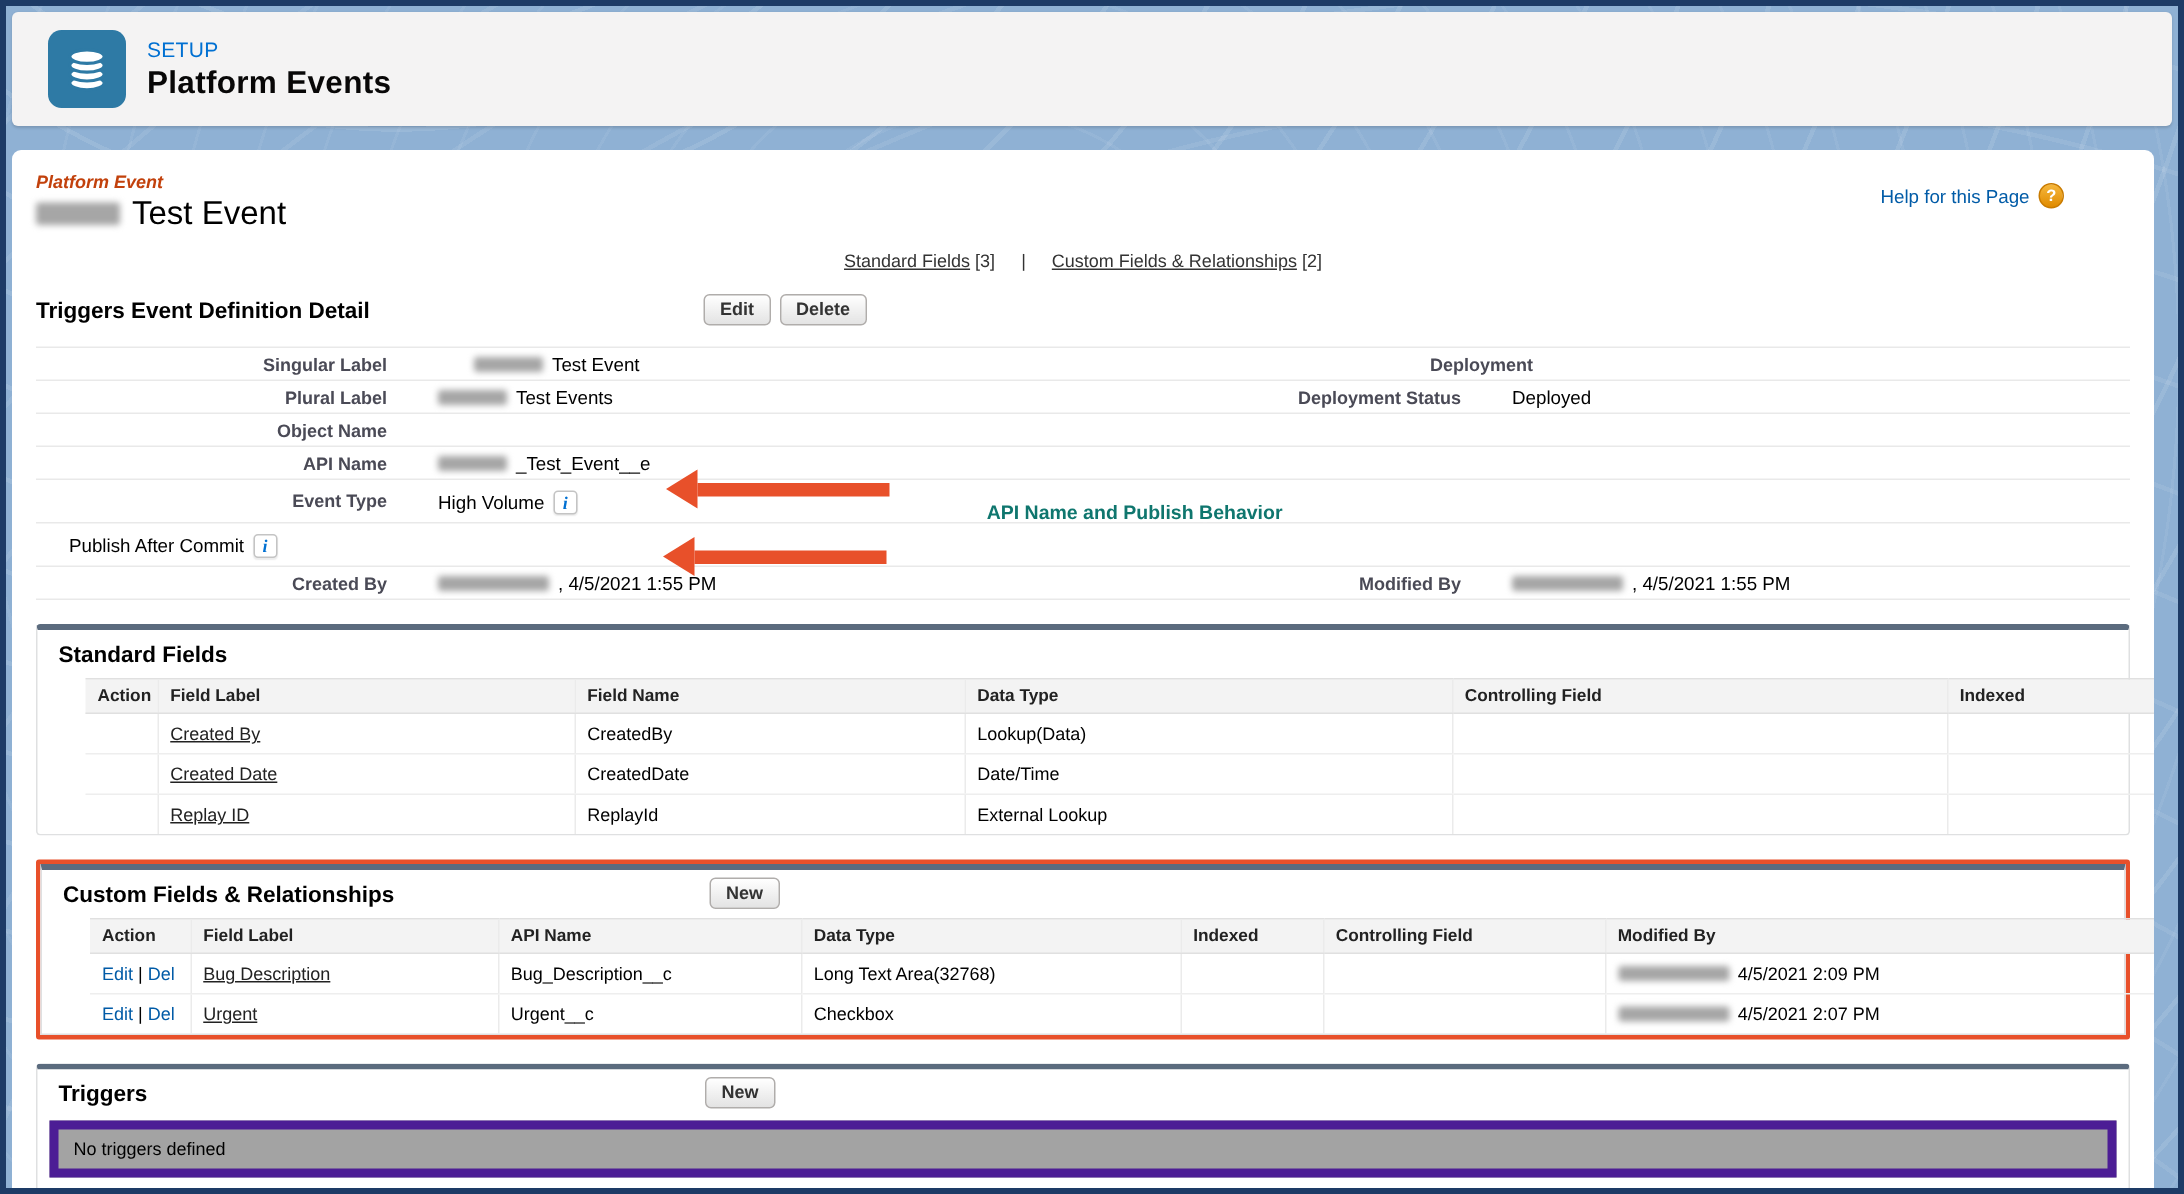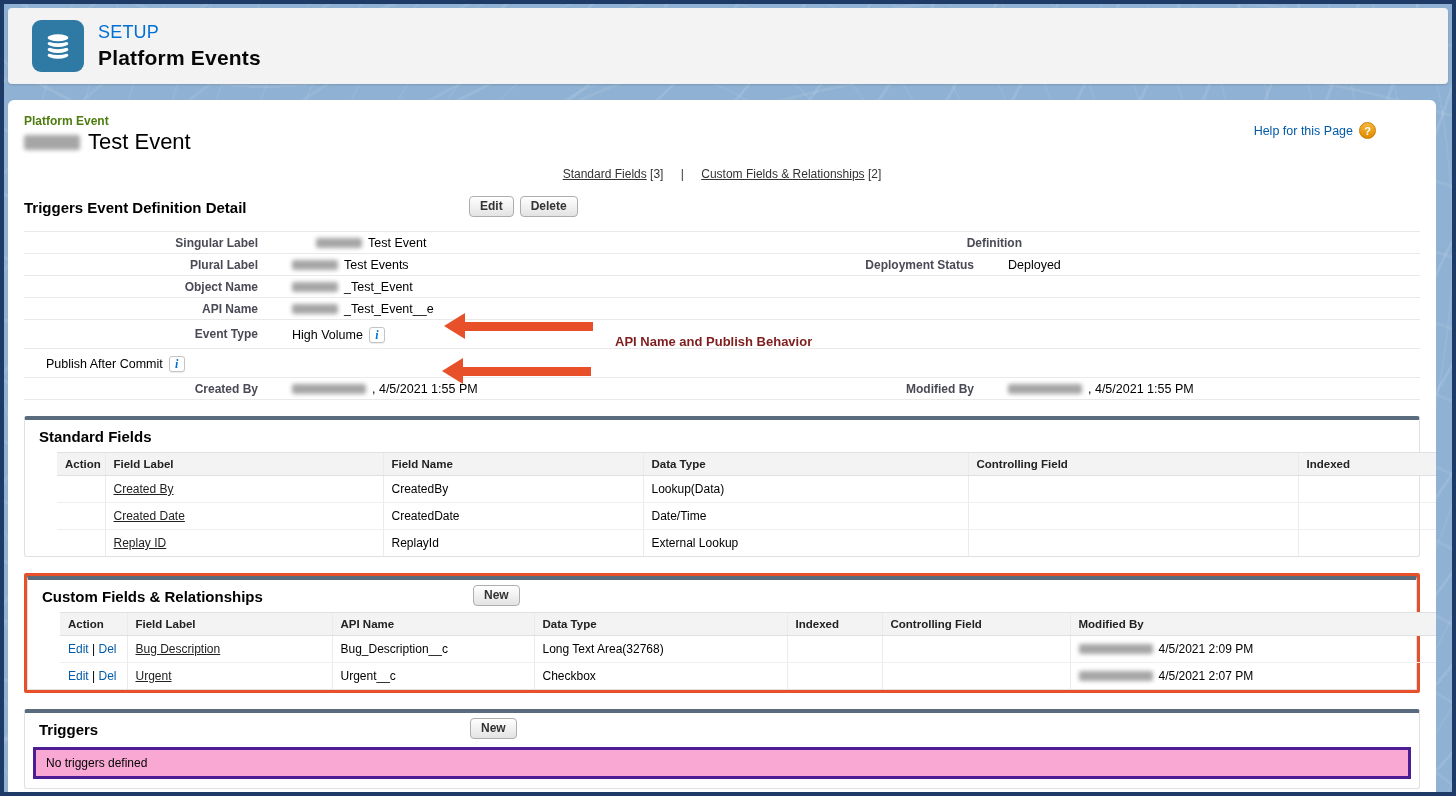--- a/index.html
+++ b/index.html
@@ -19,32 +19,32 @@
   .setup-card {
     position:absolute; top:4px; left:4px; right:4px; height:76px;
     background:#f4f3f3; border-radius:4px;
     display:flex; align-items:center; padding-left:24px;
     box-shadow:0 1px 2px rgba(0,0,0,.15);
   }
   .setup-icon {
     width:52px; height:52px; border-radius:9px; background:#2e7aa5;
     display:flex; align-items:center; justify-content:center; margin-right:14px;
   }
-  .setup-text .eyebrow { color:#0070d2; font-size:18px; letter-spacing:.2px; margin-bottom:3px; }
+  .setup-text .eyebrow { color:#0070d2; font-size:14px; letter-spacing:.2px; margin-bottom:3px; }
   .setup-text .title { color:#080707; font-size:21px; font-weight:bold; letter-spacing:.2px; }
 
   
   .main-card {
     position:absolute; top:96px; left:4px; right:16px; bottom:0;
     background:#fff; border-radius:6px 6px 0 0;
     padding:14px 16px 0 16px; overflow:hidden;
   }
 
   .page-head { position:relative; }
-  .entity-label { font-weight:bold; font-size:12px; color:#4d7c0f; }
+  .entity-label { font-weight:bold; font-size:12px; color:#c2410c;font-style:italic; }
   .entity-title-line { font-size:22px; color:#000; margin-top:1px; display:flex; align-items:center; gap:8px; }
   .help-link {
     position:absolute; right:44px; top:8px; color:#015ba7; font-size:12.5px;
     display:flex; align-items:center; gap:6px; cursor:pointer;
   }
   .help-badge {
     width:17px; height:17px; border-radius:50%; background:linear-gradient(#f6b73c,#e08b00);
     color:#fff; font-weight:bold; font-size:11px; display:flex; align-items:center; justify-content:center;
     border:1px solid #c97b00;
   }
@@ -115,21 +115,21 @@
   td { padding:6px 8px; font-size:12px; border-bottom:1px solid #eeeeee; }
   tr:last-child td { border-bottom:none; }
   td a.fld { color:#222; text-decoration:underline; cursor:pointer; }
   td a.act { color:#015ba7; text-decoration:none; cursor:pointer; }
   .cell-flex { display:flex; align-items:center; gap:6px; }
 
   .red-box { margin-top:16px; border:3px solid #e8502a; border-radius:2px; }
   .red-box .section { margin-top:0; border-radius:0; border-top-width:4px; }
 
   .empty-row {
-    margin:2px 8px 9px 8px; background:#f9a8d4; border:3px solid #4c1d95;
+    margin:2px 8px 9px 8px; background:#a3a3a3; border:6px solid #4c1d95;
     padding:6px 10px; font-size:12px; color:#000;
   }
 </style>
 </head>
 <body>
 
 <div class="desktop">
 
   <div class="setup-card">
     <div class="setup-icon">
@@ -178,38 +178,34 @@
       </div>
     </div>
 
     <div class="detail-grid">
       <div class="d-row">
         <div class="d-label">Singular Label</div>
         <div class="d-value">
             <span class="blur"></span>
             <span>Test Event</span>
           </div>
-        <div class="d-label">Definition</div>
+        <div class="d-label">Deployment</div>
         <div class="d-value"></div>
       </div>
       <div class="d-row">
         <div class="d-label">Plural Label</div>
         <div class="d-value">
             <span class="blur"></span>
             <span>Test Events</span>
           </div>
         <div class="d-label">Deployment Status</div>
         <div class="d-value">Deployed</div>
       </div>
       <div class="d-row">
         <div class="d-label">Object Name</div>
-        <div class="d-value">
-            <span class="blur"></span>
-            <span>_Test_Event</span>
-          </div>
         <div class="d-label"></div>
           <div class="d-value"></div>
       </div>
       <div class="d-row">
         <div class="d-label">API Name</div>
         <div class="d-value">
             <span class="blur"></span>
             <span>_Test_Event__e</span>
           </div>
         <div class="d-label"></div>
@@ -240,21 +236,21 @@
           </div>
         <div class="d-label">Modified By</div>
         <div class="d-value">
             <span class="blur name"></span>
             <span>, 4/5/2021 1:55 PM</span>
           </div>
       </div>
 
       <div class="red-arrow arrow-1"></div>
       <div class="red-arrow arrow-2"></div>
-      <div class="red-note" style="color:#7f1d1d;">API Name and Publish Behavior</div>
+      <div class="red-note" style="color:#0f766e;text-align:right;">API Name and Publish Behavior</div>
     </div>
 
     <div class="section">
       <div class="section-head">
         <h2>Standard Fields</h2>
       </div>
       <table>
         <colgroup>
             <col style="width:48px">
             <col style="width:278px">

